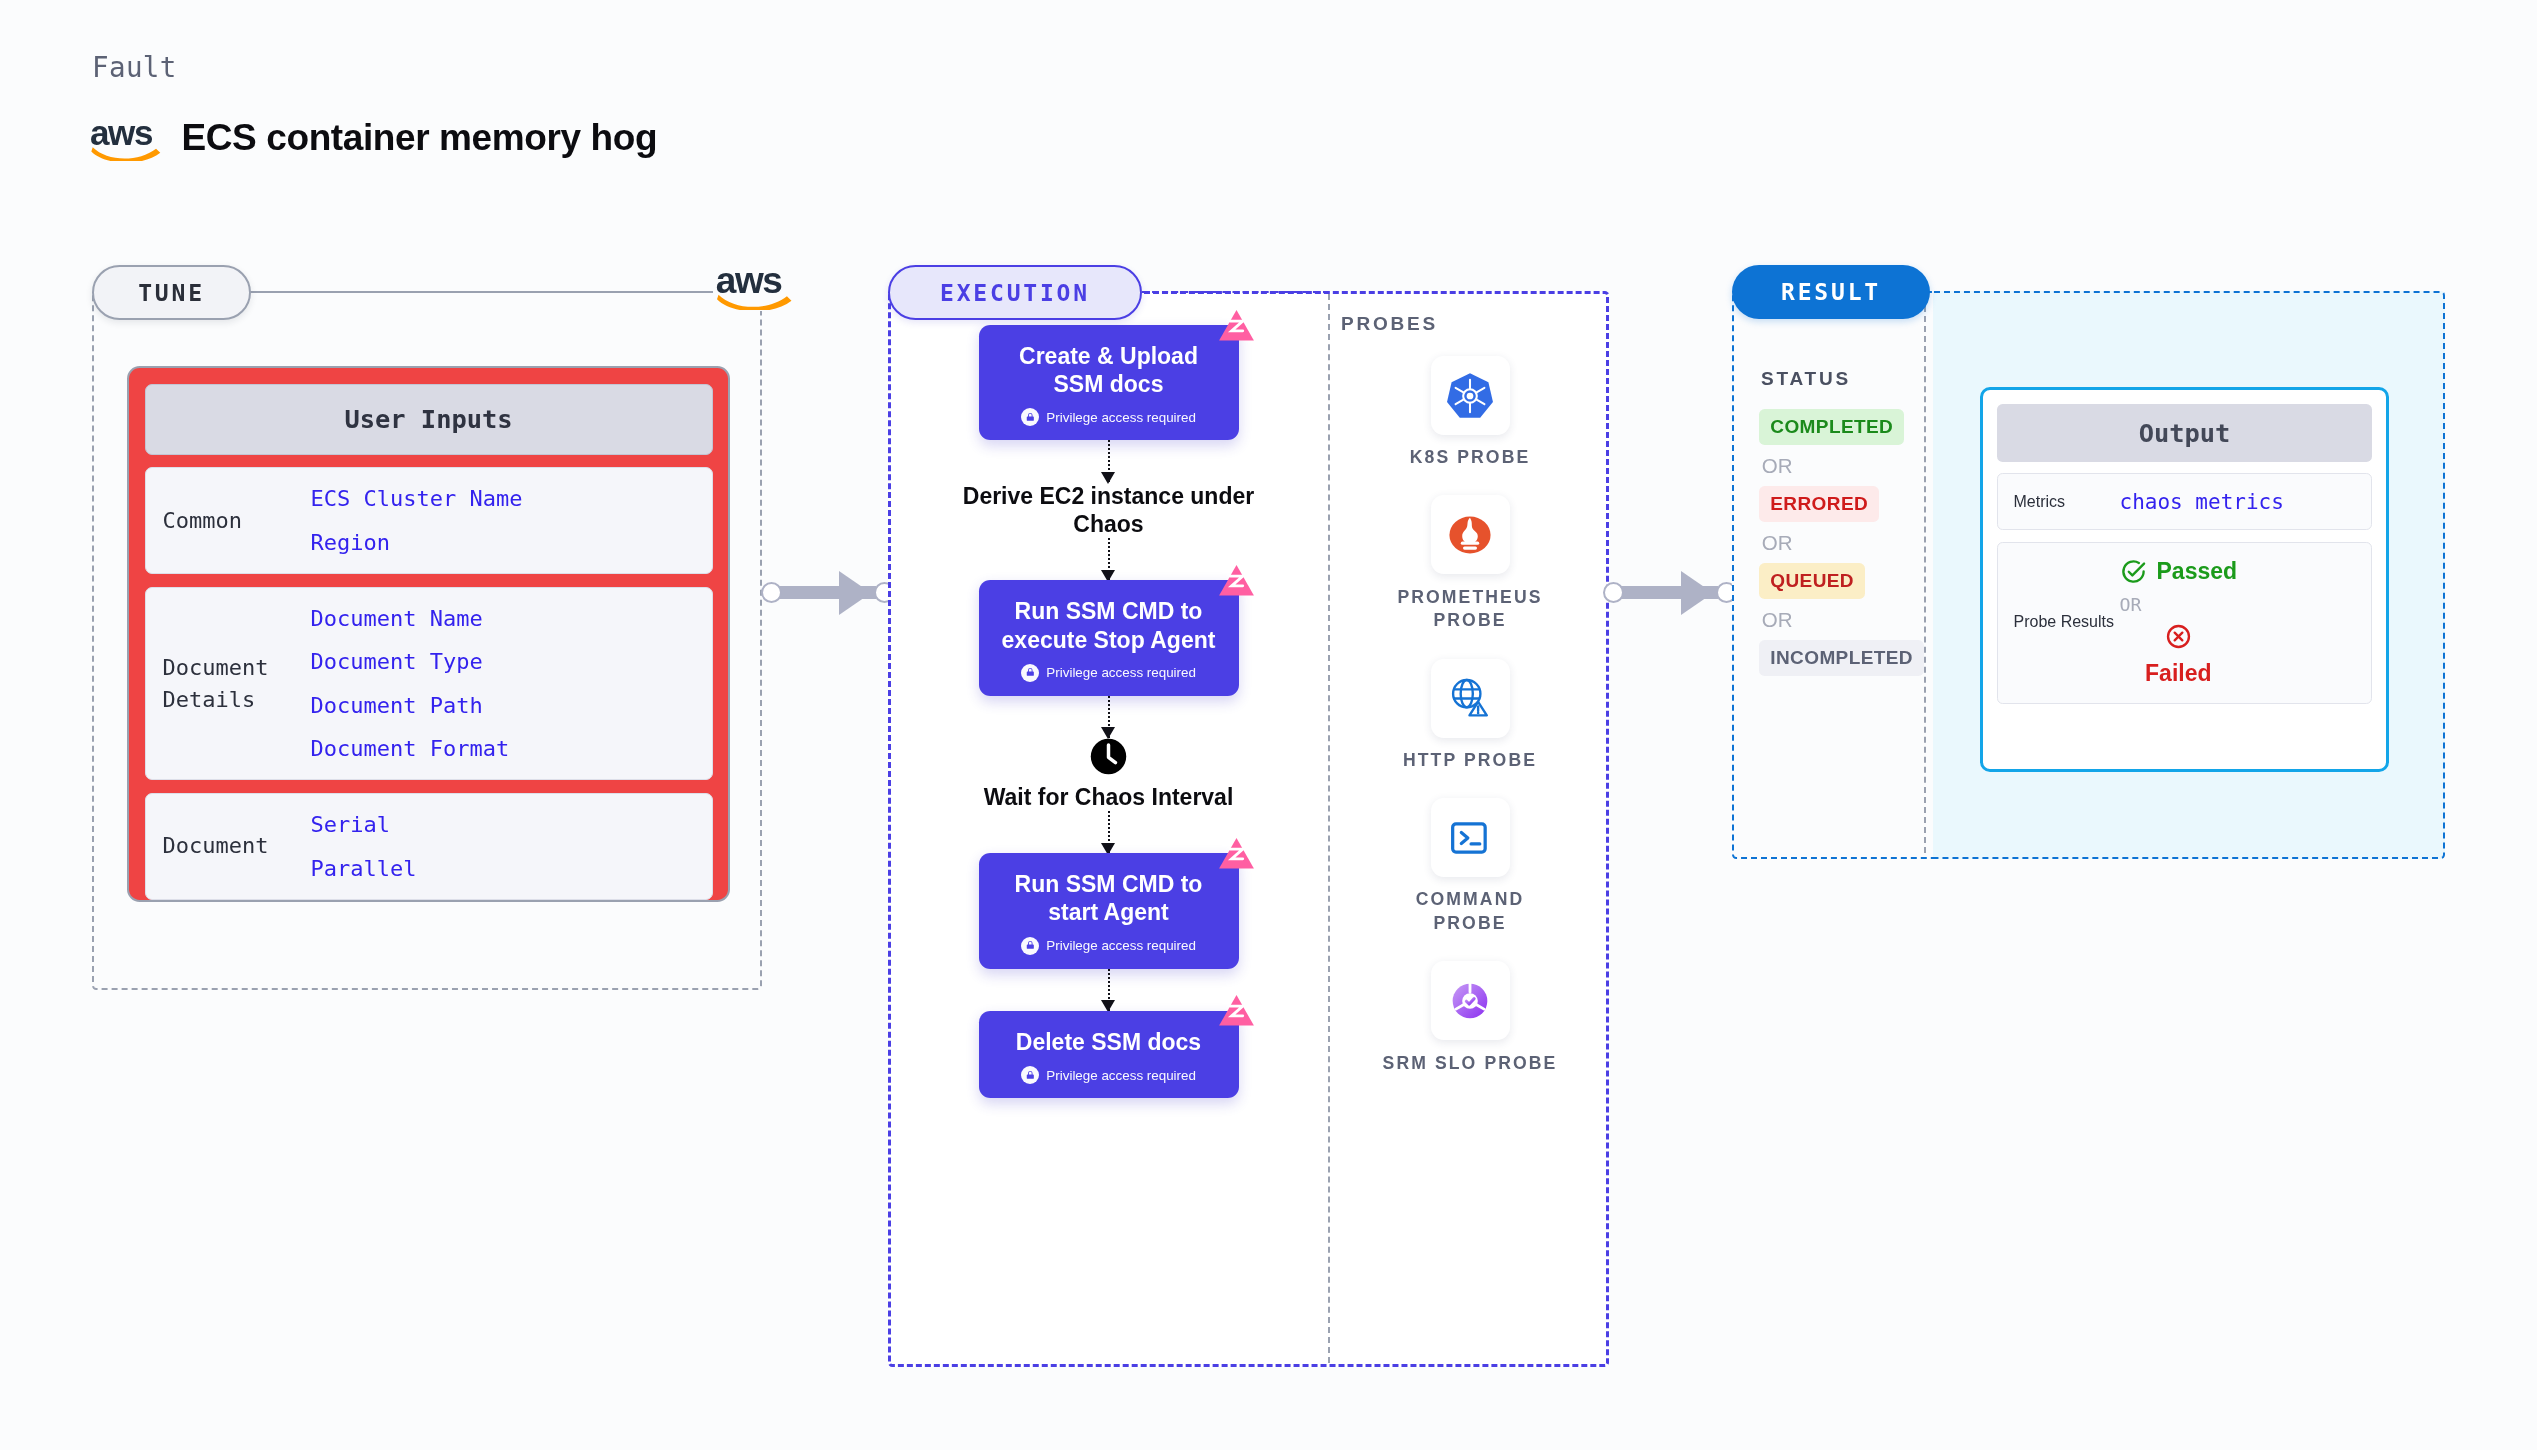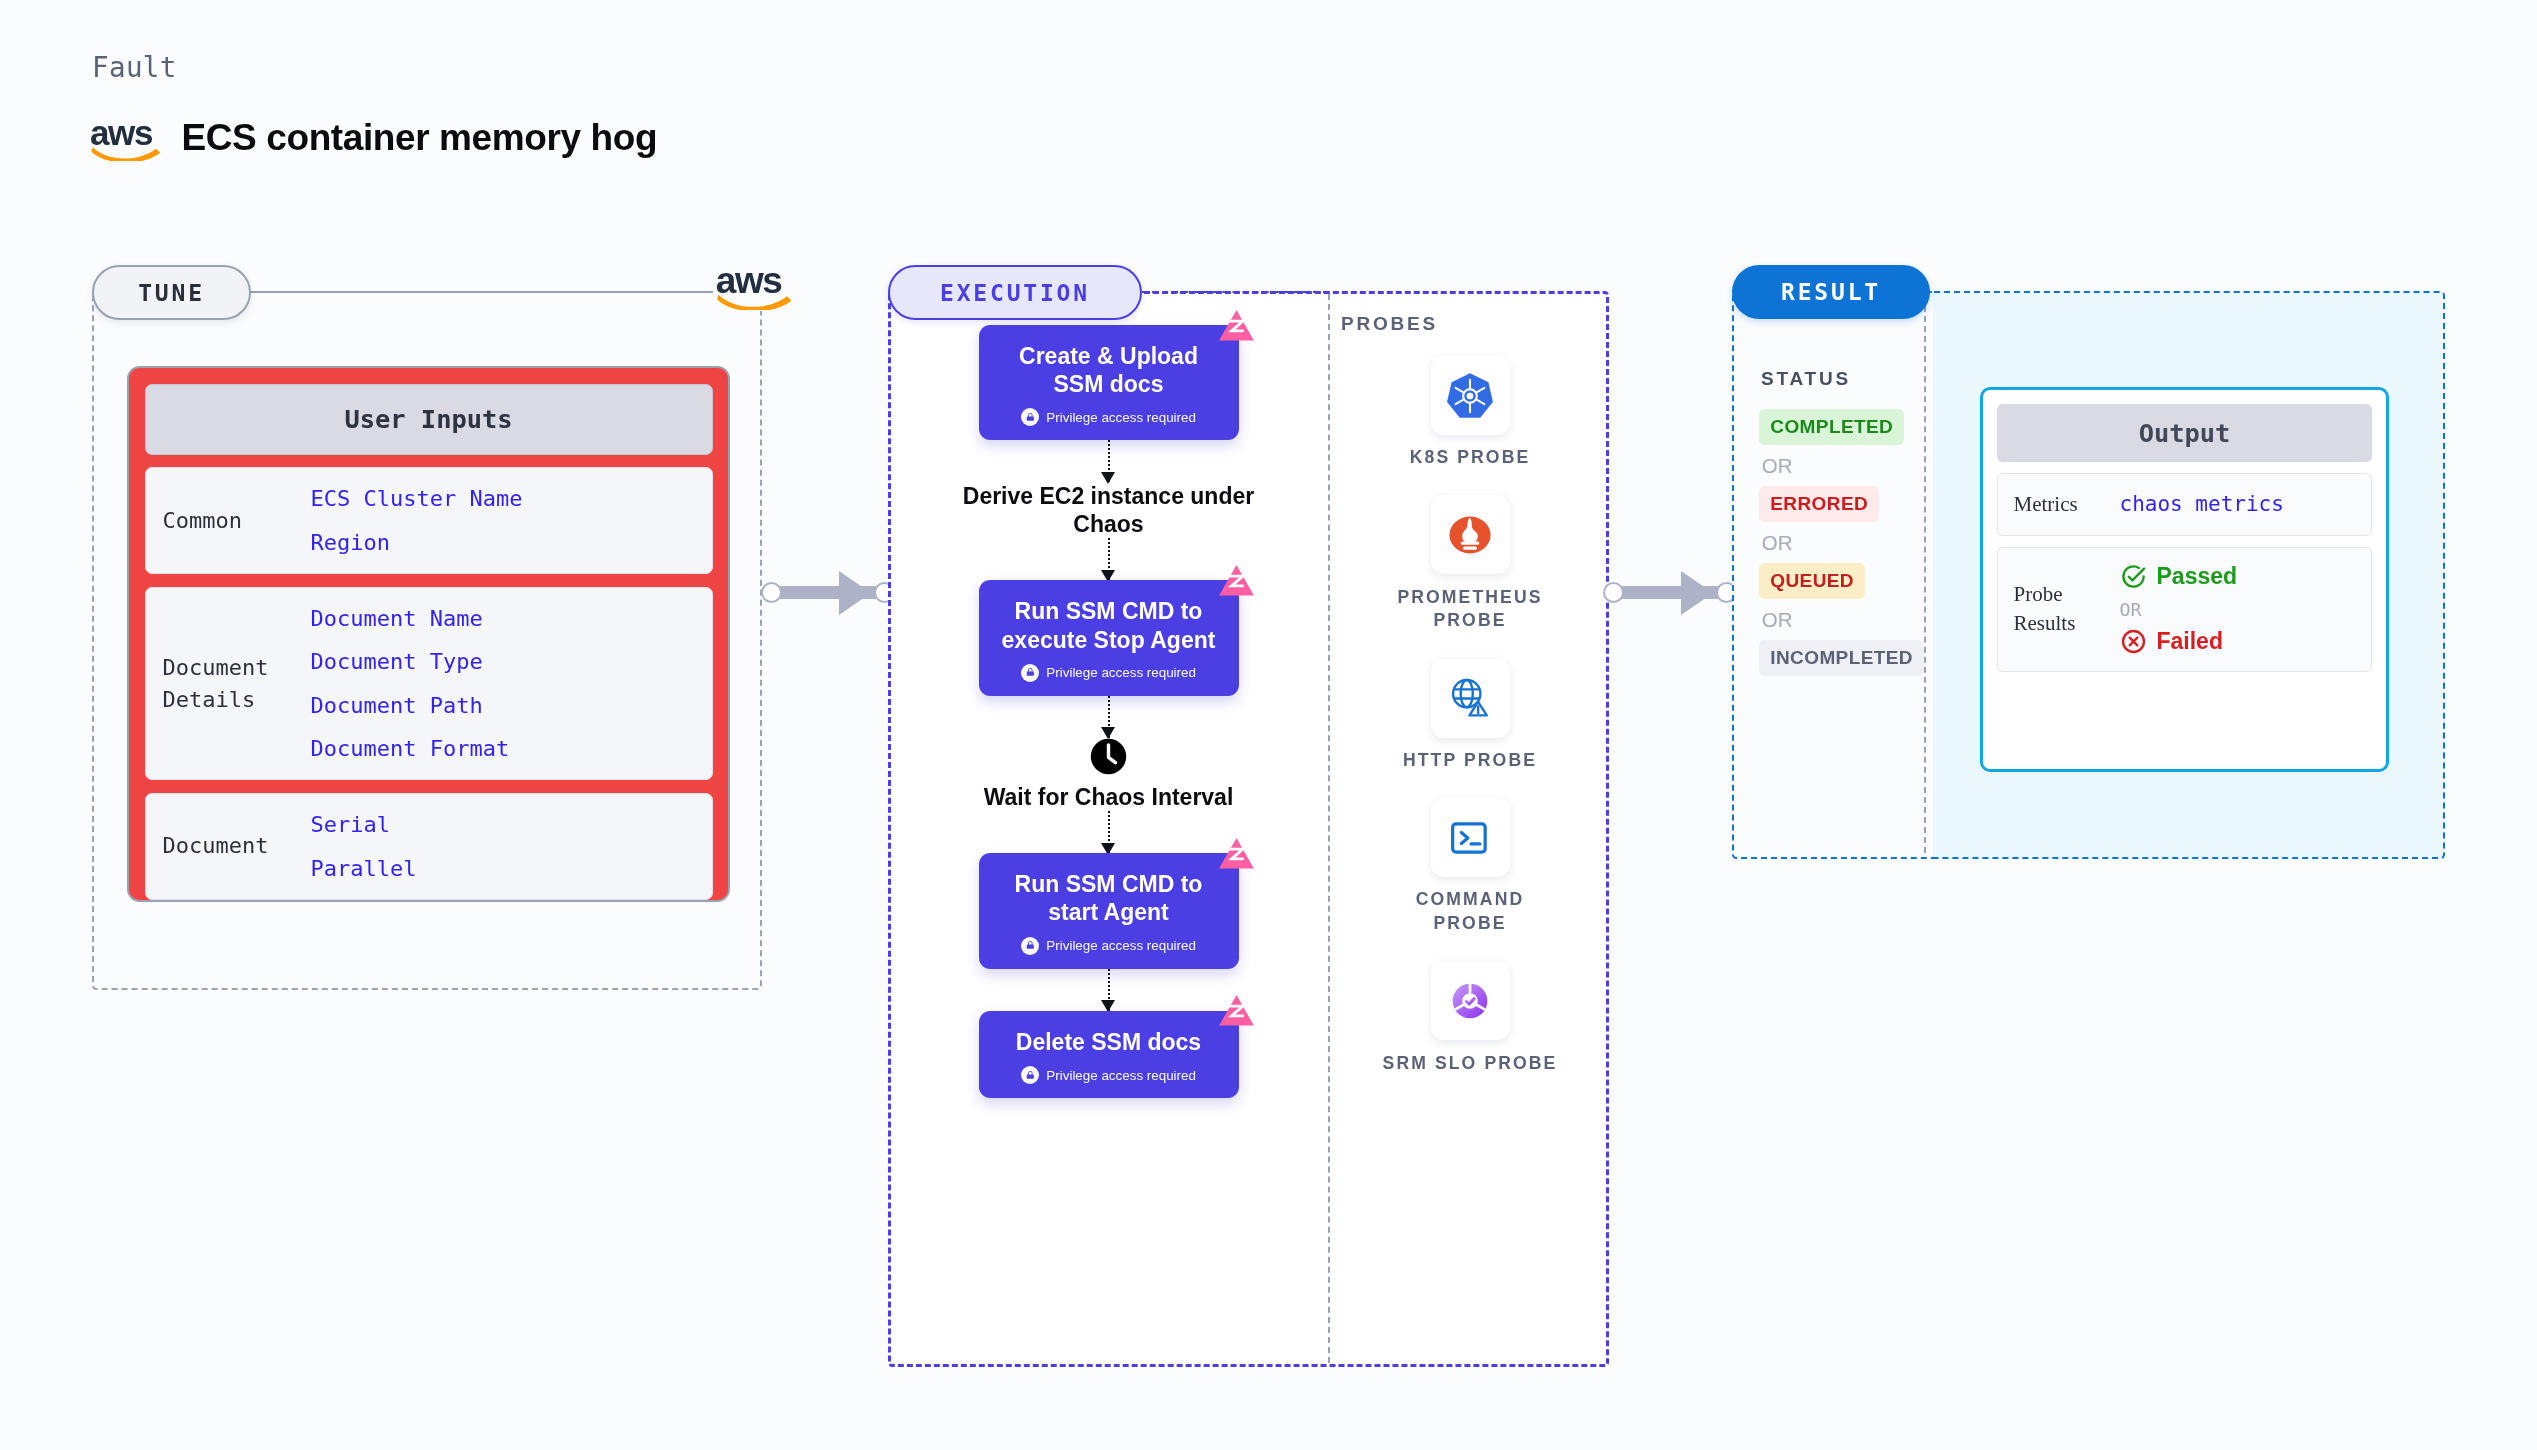--- a/index.html
+++ b/index.html
@@ -210,29 +210,29 @@
     display: flex; align-items: center; justify-content: center;
     font-family: "DejaVu Sans Mono", monospace; font-weight: 700;
     font-size: 25.4px; color: #434858;
   }
   .output-row {
     margin-top: 11.3px; background: #fafbfd; border: 0.7px solid #e2e4ec; border-radius: 5.6px;
     display: flex; align-items: center; padding: 15.5px 15.5px;
   }
   .or-label {
     width: 106px; flex: none;
-    font-family: Liberation Serif, serif; font-size: 21px; color: #2c303c; line-height: 1.4;
+    font-family: Liberation Sans, sans-serif; font-size: 16px; color: #2c303c; line-height: 1.4;
   }
   .or-val {
     font-family: "DejaVu Sans Mono", monospace; font-size: 21px; color: #3322ee;
   }
   .pr-stack { display: flex; flex-direction: column; gap: 8.5px; }
   .pr-line { display: flex; align-items: center; gap: 10px; font-size: 23px; font-weight: 700; }
   .pr-pass { color: #1b9b1b; }
-  .pr-fail { color: #d81f1f; }
+  .pr-fail { color: #d81f1f; flex-direction: column; }
   .pr-or { font-family: "DejaVu Sans Mono", monospace; font-size: 18.3px; color: #a7abb8; font-weight: 400; }
 
   
   .xarrow { position: absolute; height: 49px; }
   .xarrow .bar { position: absolute; left: 15.5px; top: 18.3px; height: 12.7px; background: #aeb2c6; }
   .xarrow .dot {
     position: absolute; top: 14px; width: 21px; height: 21px; border-radius: 50%;
     background: #ffffff; border: 2.1px solid #aeb2c6;
   }
   .xarrow .head {

